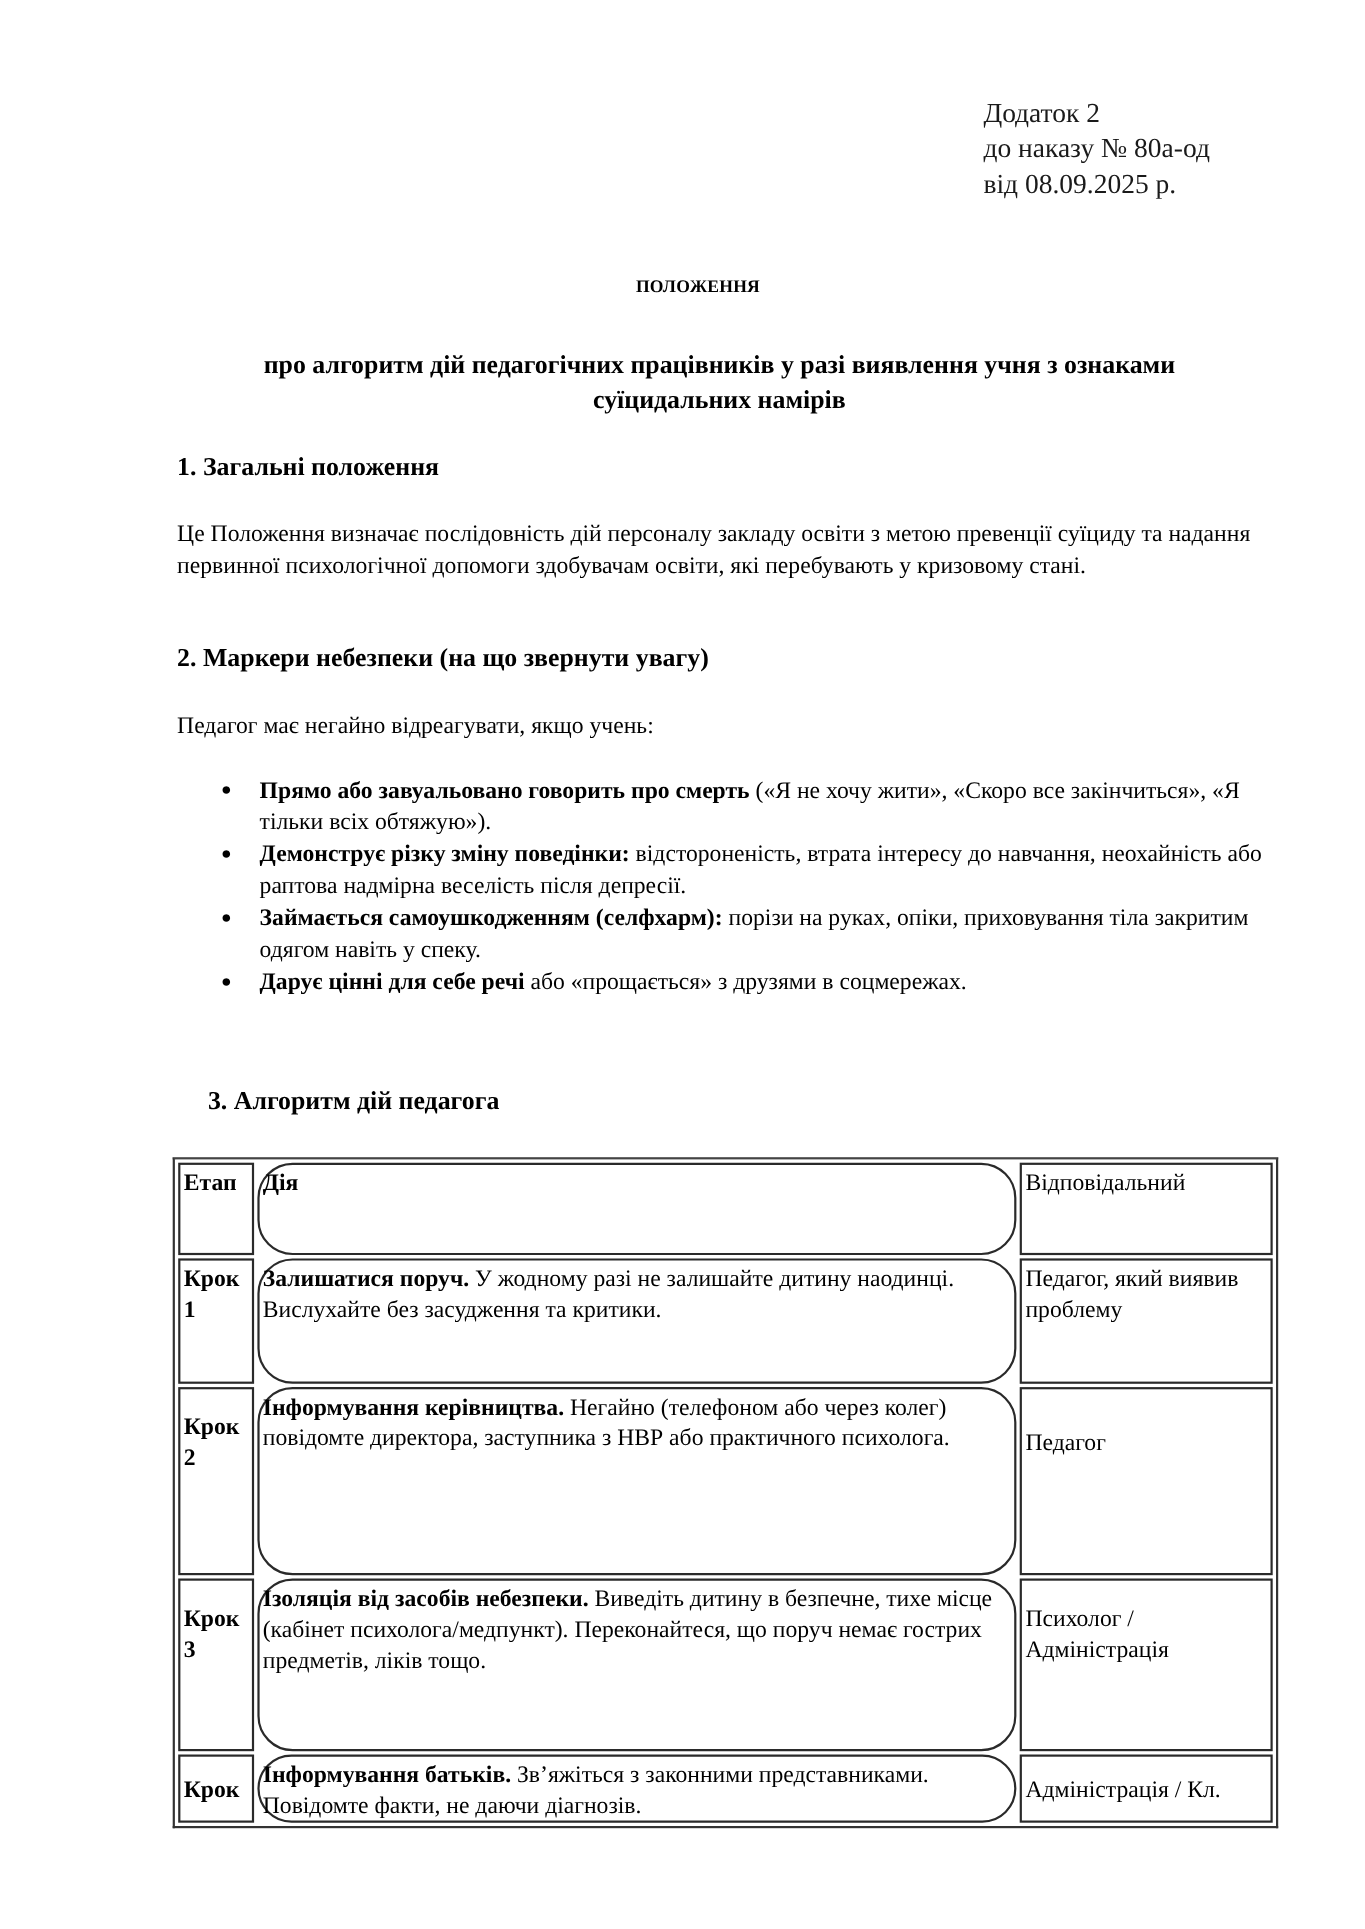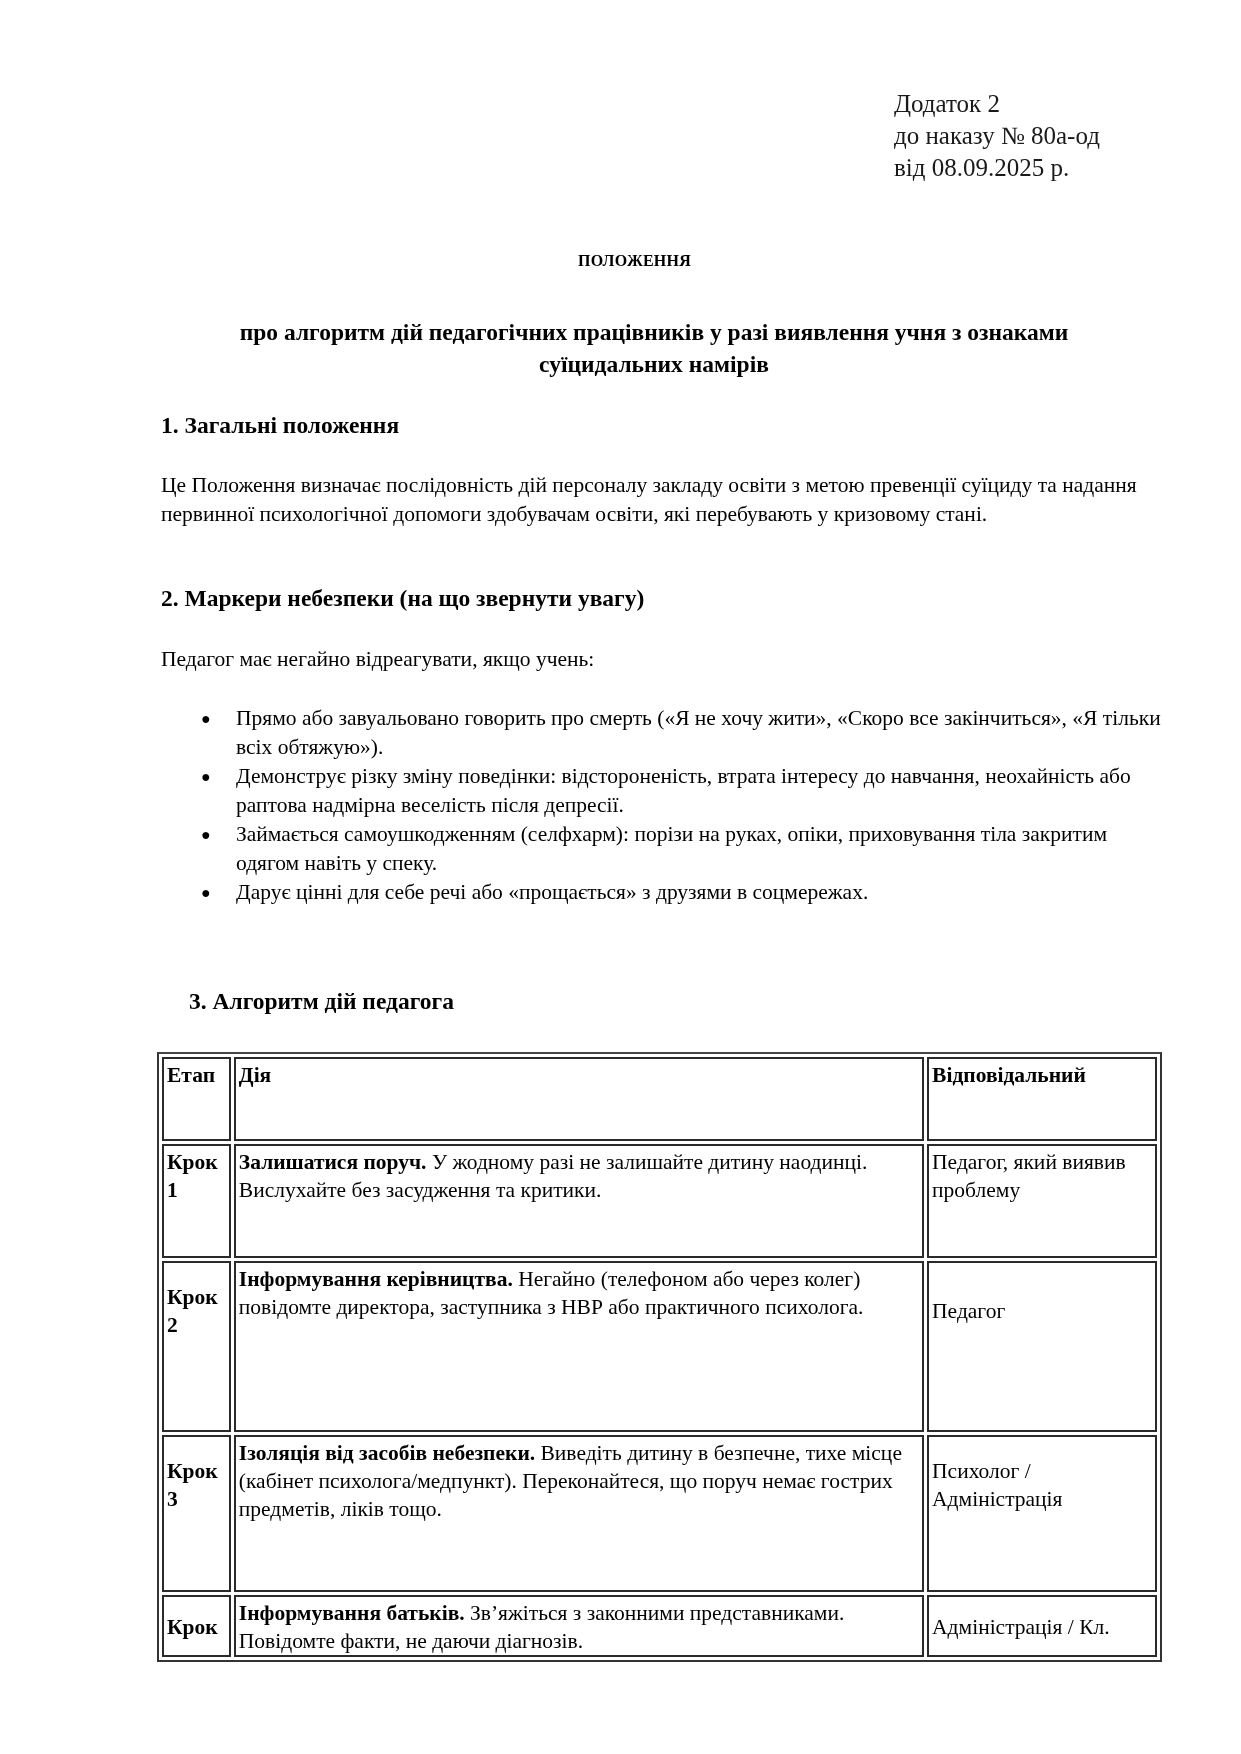--- a/index.html
+++ b/index.html
@@ -80,42 +80,42 @@
       position: relative;
       padding-left: 75px;
       margin: 0;
     }
     .bullets li .dot {
       position: absolute;
       left: 40px;
       top: 0;
       font-size: 16px;
     }
-    .bullets li b { font-weight: normal; }
+    .bullets li b { font-weight: bold; }
 
     table.algo {
       position: absolute;
       left: 143px;
       top: 1052px;
       width: 1005px;
       border-collapse: separate;
       border-spacing: 3px;
       border: 2px solid #333333;
       border-top-color: #444;
       font-size: 21.5px;
       line-height: 28px;
     }
     table.algo td {
       border: 2px solid #2a2a2a;
       vertical-align: top;
       padding: 2px 2px 0 3px;
     }
     table.algo td.mid { vertical-align: middle; }
     table.algo td.stage { width: 60px; font-weight: bold; }
-    table.algo td.action { width: 690px; }
+    table.algo td.action { width: 690px; border-radius: 32px; }
     table.algo td.resp { width: 222px; }
     tr.hdr td { height: 78px; font-weight: bold; }
     tr.r1 td { height: 108px; }
     tr.r2 td { height: 133px; }
     tr.r3 td { height: 133px; }
     tr.r4 td { height: 48px; }
   </style>
 </head>
 <body>
 
@@ -155,21 +155,21 @@
     </li>
   </ul>
 
   <div class="h2" style="top:988px;margin-left:28px;">3. Алгоритм дій педагога</div>
 
   <table class="algo">
     <tbody>
         <tr class="hdr">
       <td class="stage">Етап</td>
       <td class="action" style="font-weight:bold;">Дія</td>
-      <td class="resp" style="font-weight:bold;">Відповідальний</td>
+      <td class="resp" style="font-weight:normal;">Відповідальний</td>
     </tr>
     <tr class="r1">
       <td class="stage">Крок 1</td>
       <td class="action"><b>Залишатися поруч.</b><span> У жодному разі не залишайте дитину наодинці. Вислухайте без засудження та критики.</span></td>
       <td class="resp">Педагог, який виявив проблему</td>
     </tr>
     <tr class="r2">
       <td class="stage mid" style="vertical-align:top;padding-top:20px;">Крок 2</td>
       <td class="action"><b>Інформування керівництва.</b><span> Негайно (телефоном або через колег) повідомте директора, заступника з НВР або практичного психолога.</span></td>
       <td class="resp" style="vertical-align:top;padding-top:34px;">Педагог</td>

